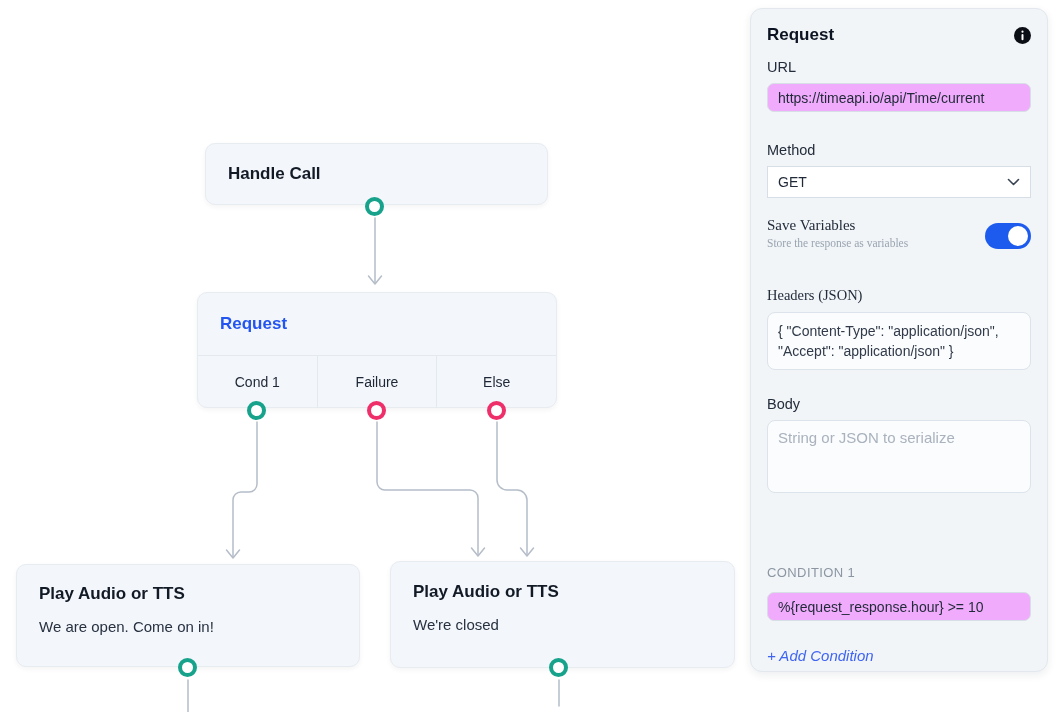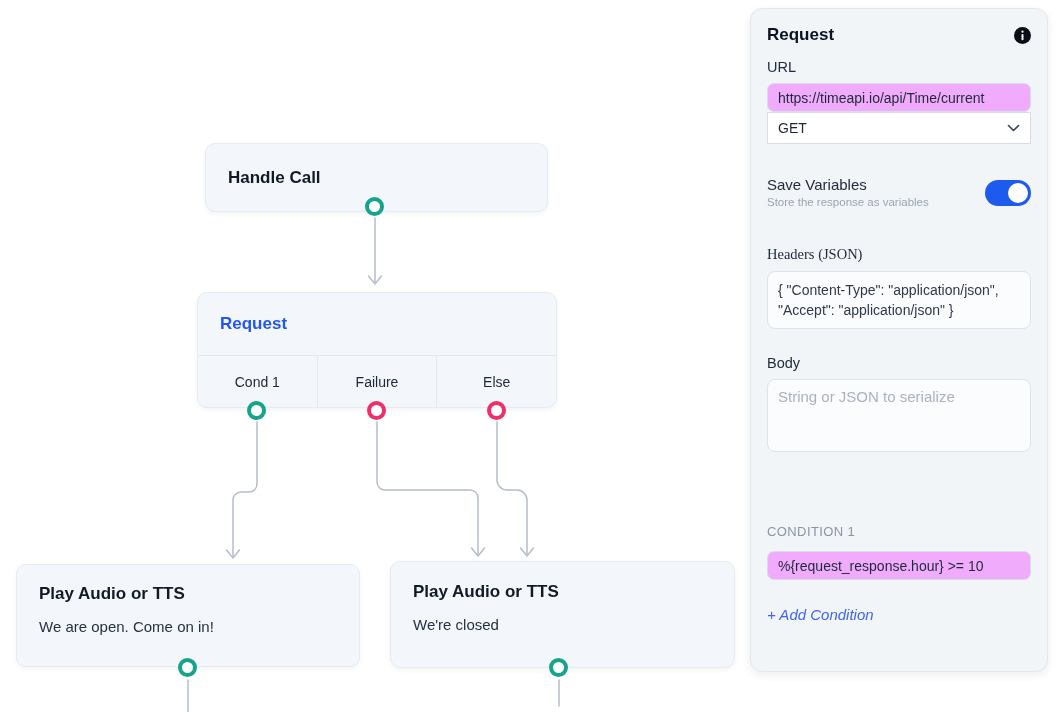--- a/index.html
+++ b/index.html
@@ -35,21 +35,21 @@
   .panel-title{font-size:17px;font-weight:bold;color:#0c1322;}
   .info-badge{width:17px;height:17px;display:block;}
   .field-label{font-size:14.5px;color:#232c3a;margin-bottom:8px;}
   .tb{background:#f0abfc;border:1px solid #d8dee5;border-radius:7px;box-sizing:border-box;
       width:100%;height:29px;font-size:14px;color:#1f2937;padding:0 10px;outline:none;
       font-family:"Liberation Sans", sans-serif;}
   .select{display:flex;align-items:center;justify-content:space-between;height:30px;
           padding:0 10px;background:#ffffff;border:1px solid #d8dee5;border-radius:0;
           font-size:14px;color:#1f2937;cursor:pointer;}
   .sec-gap-lg{margin-top:30px;}
-  .save-row{display:flex;align-items:center;justify-content:space-between;margin-top:32px;}
+  .save-row{display:flex;align-items:flex-end;justify-content:space-between;margin-top:19px;font-family:Liberation Serif, serif;}
   .save-label{font-size:15px;color:#232c3a;}
   .save-sub{font-size:11.5px;color:#9aa4b0;margin-top:3px;}
   .toggle{width:46px;height:26px;border-radius:13px;background:#1d5bee;position:relative;
           cursor:pointer;flex:none;margin-top:2px;}
   .toggle .knob{position:absolute;right:3px;top:3px;width:20px;height:20px;border-radius:50%;
           background:#ffffff;}
   .jsonbox{background:#fbfcfe;border:1px solid #dde3ea;border-radius:8px;padding:8px 10px;
           font-size:14px;line-height:20px;color:#303a49;min-height:58px;box-sizing:border-box;}
   .bodybox{height:73px;resize:none;background:#fbfcfe;border:1px solid #dde3ea;border-radius:8px;
           width:100%;box-sizing:border-box;padding:8px 10px;font-size:15px;
@@ -79,21 +79,21 @@
         <path d="M471.5,548 L478,556 L484.5,548"></path>
 
         <path d="M497,422 V480 a10,10 0 0 0 10,10 h10 a10,10 0 0 1 10,10 V555"></path>
         <path d="M520.5,548 L527,556 L533.5,548"></path>
 
         <path d="M188,680 V712"></path>
         <path d="M559,680 V706"></path>
       </g>
     </svg>
 
-    <div class="node node-simple" style="left:205px;top:143px;width:343px;height:69px;">
+    <div class="node node-simple" style="left:205px;top:143px;width:343px;height:62px;">
       <div class="node-title">Handle Call</div>
     </div>
     <div class="port" style="left:365px;top:197px;"></div>
 
     <div class="node req-node" style="left:197px;top:292px;width:360px;height:116px;">
       <div class="req-head">
         <div class="node-title">Request</div>
       </div>
       <div class="branch-row">
         <div class="branch">Cond 1</div>
@@ -125,20 +125,21 @@
       <svg class="info-badge" viewBox="0 0 17 17">
         <circle cx="8.5" cy="8.5" r="8.5" fill="#0b0e14"></circle>
         <rect x="7.4" y="3.6" width="2.2" height="2.2" rx="1.1" fill="#ffffff"></rect>
         <rect x="7.5" y="7" width="2" height="6.2" rx="1" fill="#ffffff"></rect>
       </svg>
     </div>
 
     <div class="field-label">URL</div>
     <input class="tb" type="text" value="https://timeapi.io/api/Time/current" style="">
 
+    <div class="field-label sec-gap-lg">Method</div>
     <div class="select">
       <span>GET</span>
       <svg width="13" height="8" viewBox="0 0 13 8">
         <path d="M1.5,1.5 L6.5,6.5 L11.5,1.5" fill="none" stroke="#3a4553" stroke-width="1.6" stroke-linecap="round" stroke-linejoin="round"></path>
       </svg>
     </div>
 
     <div class="save-row">
       <div>
         <div class="save-label">Save Variables</div>

